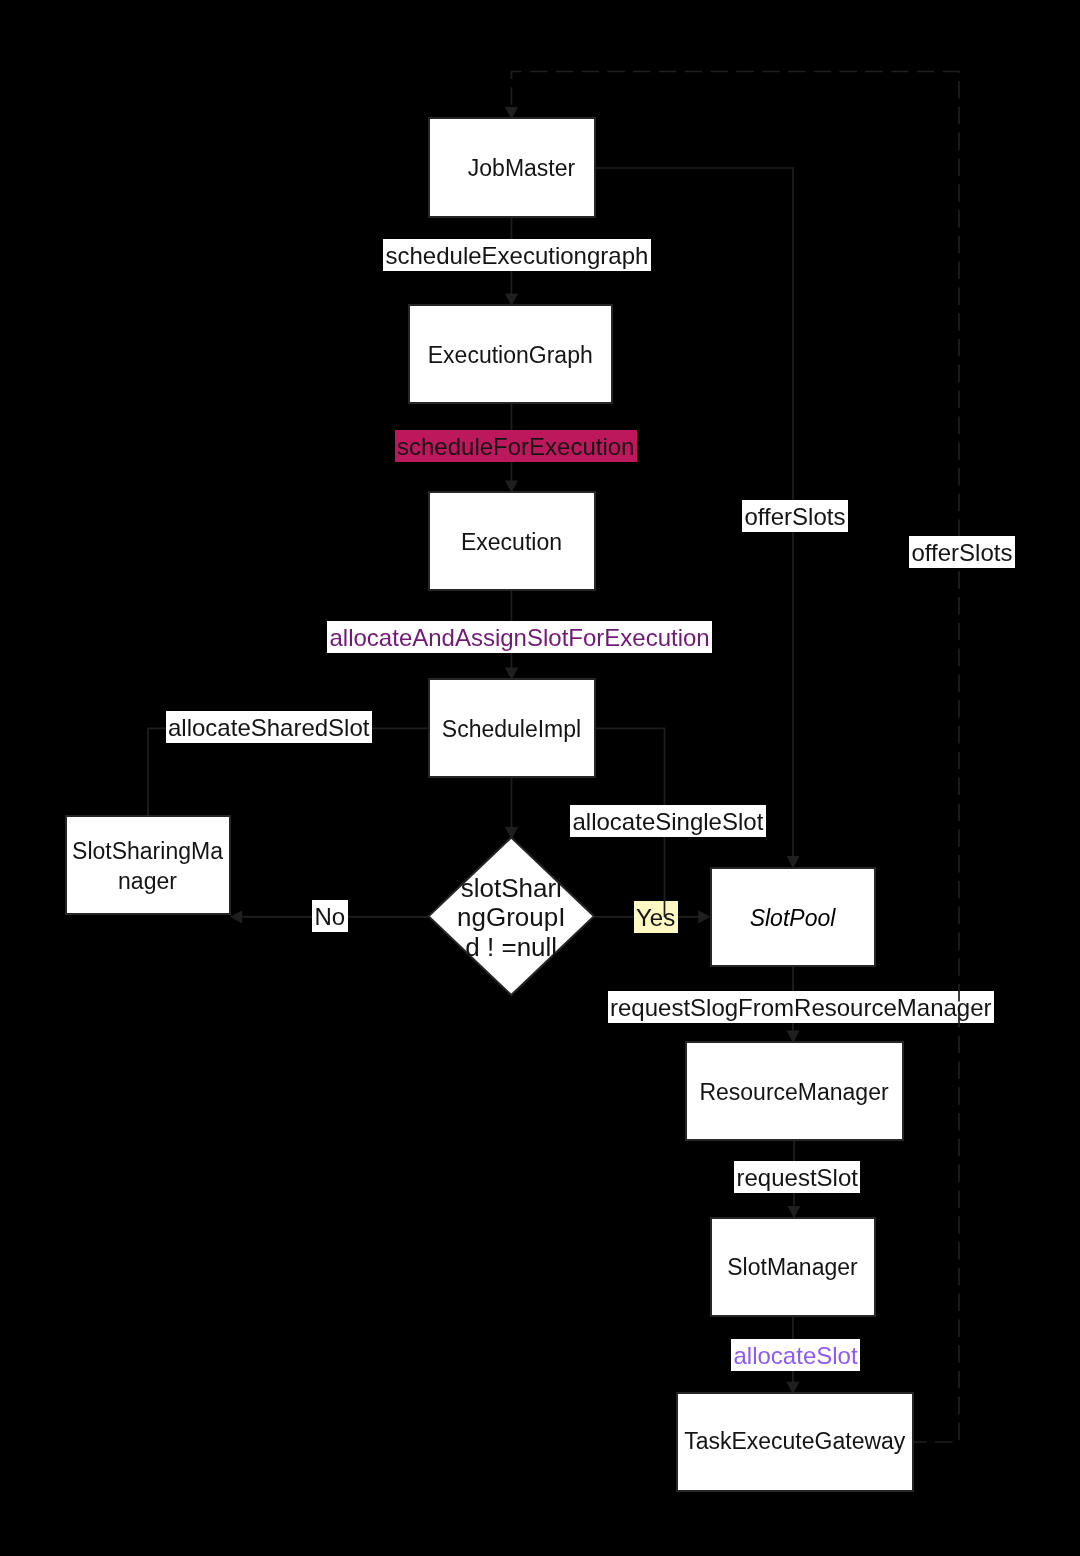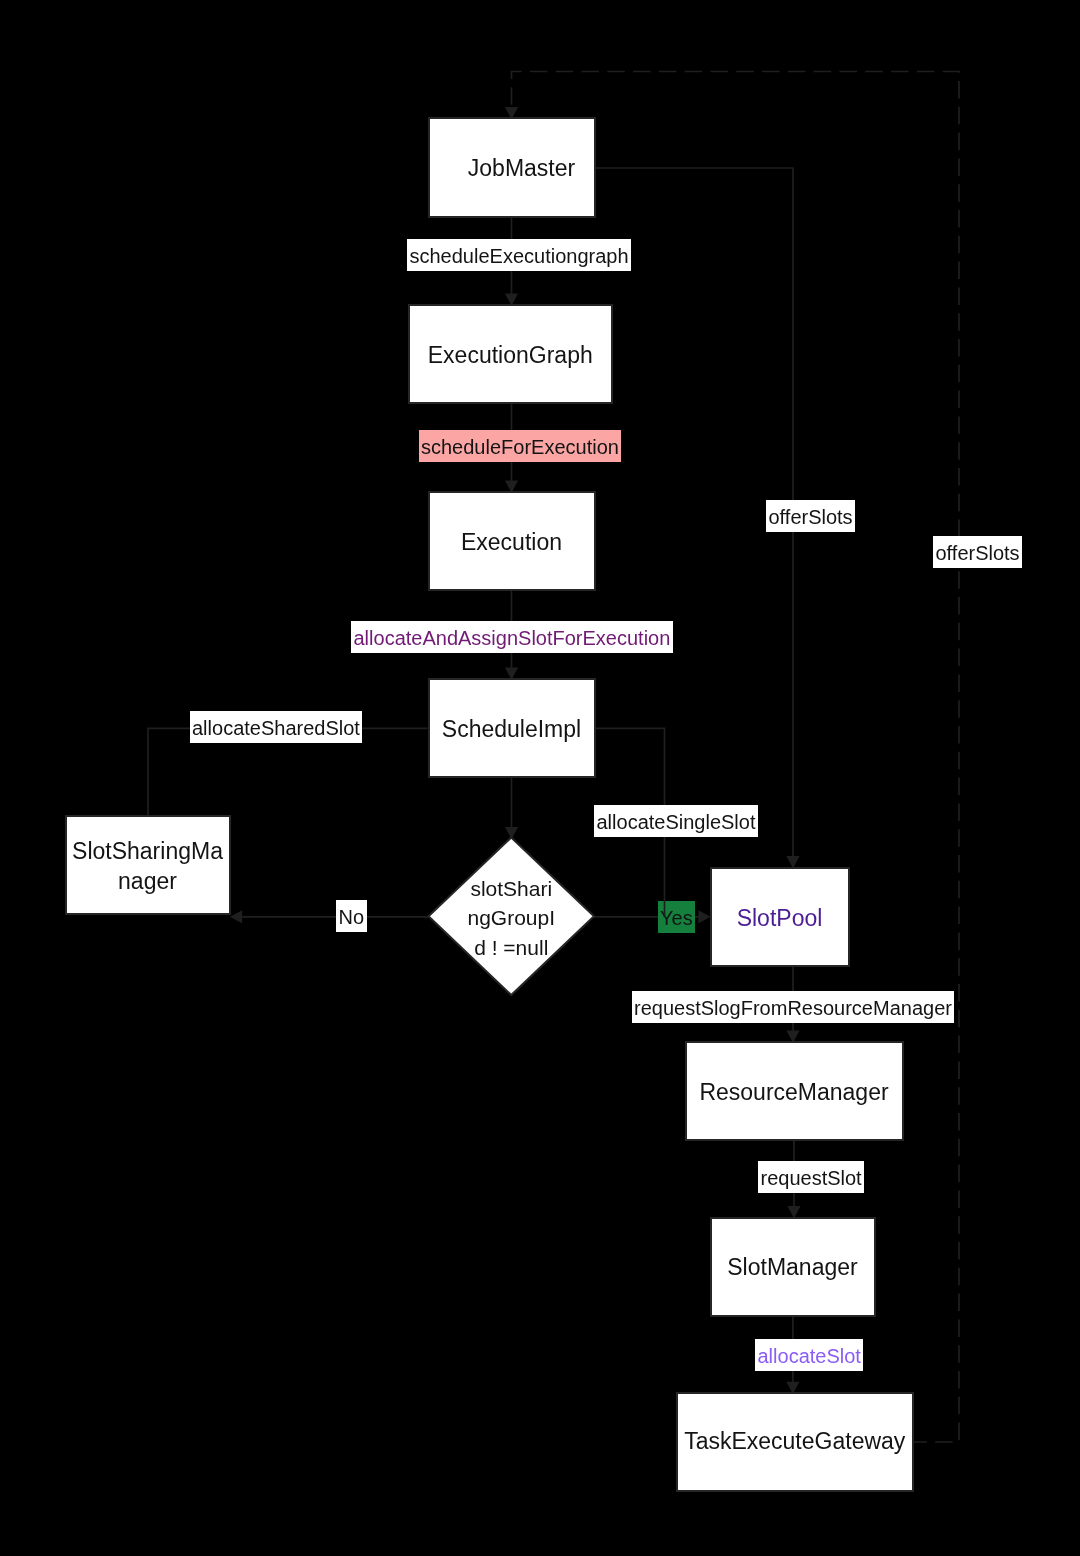--- a/index.html
+++ b/index.html
@@ -4,23 +4,23 @@
 <style>
   html,body{margin:0;padding:0;background:#000;}
   #page{position:relative;width:1080px;height:1556px;background:#000;overflow:hidden;
         font-family:"Liberation Sans",sans-serif;}
   svg#wires,svg#wires-top{position:absolute;left:0;top:0;width:1080px;height:1556px;display:block;pointer-events:none;}
   #labels,#labels-top{position:absolute;left:0;top:0;width:1080px;height:1556px;}
   .node{position:absolute;background:#ffffff;border:2px solid #262626;box-sizing:border-box;
         display:flex;align-items:center;justify-content:center;text-align:center;
         color:#141414;font-size:23px;line-height:29.5px;}
   .dnode{position:absolute;display:flex;align-items:center;justify-content:center;
-         text-align:center;color:#141414;font-size:21px;line-height:29.5px;}
-  .elabel{position:absolute;background:#ffffff;color:#141414;font-size:20px;line-height:30px;
-          white-space:nowrap;padding:2px 2.5px 0;box-sizing:border-box;margin-left:24px;}
+         text-align:center;color:#141414;font-size:26px;line-height:29.5px;}
+  .elabel{position:absolute;background:#ffffff;color:#141414;font-size:24px;line-height:30px;
+          white-space:nowrap;padding:2px 2.5px 0;box-sizing:border-box;}
 </style>
 </head>
 <body style="background: rgb(0, 0, 0);">
 
 <div id="page" style="background: rgb(0, 0, 0);">
   <svg id="wires" viewBox="0 0 1080 1556">
     <g id="edges" fill="none" stroke="#1f1f1f" stroke-width="1.7">
         <path d="M 511.5 217.5 L 511.5 295" stroke="#1f1f1f"></path>
         <path d="M 511.5 404 L 511.5 482" stroke="#1f1f1f"></path>
         <path d="M 511.5 591 L 511.5 669" stroke="#1f1f1f"></path>
@@ -45,25 +45,25 @@
         <polygon points="793.00,1042.80 786.40,1030.60 793.00,1030.60 799.60,1030.60" fill="#1f1f1f"></polygon>
         <polygon points="794.00,1218.30 787.40,1206.10 794.00,1206.10 800.60,1206.10" fill="#1f1f1f"></polygon>
         <polygon points="792.90,1394.00 786.30,1381.80 792.90,1381.80 799.50,1381.80" fill="#1f1f1f"></polygon>
       </g>
     <g id="shapes">
         <path d="M 511.25 837.5 L 594 916.25 L 511.25 995 L 428.5 916.25 Z" fill="#ffffff" stroke="#262626" stroke-width="2"></path>
       </g>
   </svg>
   <div id="labels">
       <div class="elabel" style="background: rgb(255, 255, 255); color: rgb(20, 20, 20); left: 383px; top: 239px;">scheduleExecutiongraph</div>
-      <div class="elabel" style="background: #fca5a5; color: rgb(20, 20, 20); left: 394.5px; top: 430px;">scheduleForExecution</div>
+      <div class="elabel" style="background: #be185d; color: rgb(20, 20, 20); left: 394.5px; top: 430px;">scheduleForExecution</div>
       <div class="elabel" style="background: rgb(255, 255, 255); color: #701a75; left: 327px; top: 621px;">allocateAndAssignSlotForExecution</div>
       <div class="elabel" style="background: rgb(255, 255, 255); color: rgb(20, 20, 20); left: 165.5px; top: 711px;">allocateSharedSlot</div>
       <div class="elabel" style="background: rgb(255, 255, 255); color: rgb(20, 20, 20); left: 312px; top: 900px;">No</div>
-      <div class="elabel" style="background: #15803d; color: rgb(20, 20, 20); left: 633.5px; top: 900.5px; text-align: right;">Yes</div>
+      <div class="elabel" style="background: #fef9c3; color: rgb(20, 20, 20); left: 633.5px; top: 900.5px; text-align: right;">Yes</div>
       <div class="elabel" style="background: rgb(255, 255, 255); color: rgb(20, 20, 20); left: 742px; top: 499.5px;">offerSlots</div>
       <div class="elabel" style="background: rgb(255, 255, 255); color: rgb(20, 20, 20); left: 607.5px; top: 991px;">requestSlogFromResourceManager</div>
       <div class="elabel" style="background: rgb(255, 255, 255); color: rgb(20, 20, 20); left: 734px; top: 1160.5px;">requestSlot</div>
       <div class="elabel" style="background: rgb(255, 255, 255); color: #8b5cf6; left: 731px; top: 1339px;">allocateSlot</div>
     </div>
   <svg id="wires-top" viewBox="0 0 1080 1556">
     <g id="edges-top" fill="none" stroke="#1f1f1f" stroke-width="1.7">
         <path d="M 913.5 1442 L 959 1442 L 959 71.5 L 511.5 71.5 L 511.5 108.5" stroke-dasharray="17.5 8.3" stroke-dashoffset="4.2" stroke="#1f1f1f"></path>
         <path d="M 595.5 728.3 L 664.5 728.3 L 664.5 917" stroke="#1f1f1f"></path>
       </g>
@@ -78,21 +78,21 @@
 <div class="node" style="left: 427.5px; top: 117px; padding-top: 3px; background: rgb(255, 255, 255); border-color: rgb(38, 38, 38); color: rgb(20, 20, 20); width: 168px; height: 100.5px; padding-left: 20px;">JobMaster</div>
     <div class="node" style="left: 408px; top: 303.5px; padding-top: 3px; background: rgb(255, 255, 255); border-color: rgb(38, 38, 38); color: rgb(20, 20, 20); width: 204.5px; height: 100.5px;">ExecutionGraph</div>
     <div class="node" style="left: 427.5px; top: 490.5px; padding-top: 3px; background: rgb(255, 255, 255); border-color: rgb(38, 38, 38); color: rgb(20, 20, 20); width: 168px; height: 100.5px;">Execution</div>
     <div class="node" style="left: 427.5px; top: 678px; padding-top: 3px; background: rgb(255, 255, 255); border-color: rgb(38, 38, 38); color: rgb(20, 20, 20); width: 168px; height: 100px;">ScheduleImpl</div>
     <div class="node" style="left: 64.5px; top: 815px; padding-top: 3px; background: rgb(255, 255, 255); border-color: rgb(38, 38, 38); color: rgb(20, 20, 20); width: 166px; height: 100px;">
       <div>
         <div>SlotSharingMa</div>
         <div>nager</div>
       </div>
     </div>
-    <div class="node" style="left: 709.5px; top: 866.5px; padding-top: 3px; background: rgb(255, 255, 255); border-color: rgb(38, 38, 38); color: #4c1d95; width: 140px; height: 100.5px;">SlotPool</div>
+    <div class="node" style="left: 709.5px; top: 866.5px; padding-top: 3px; background: rgb(255, 255, 255); border-color: rgb(38, 38, 38); color: #000000; width: 166px; height: 100.5px; font-style: italic;">SlotPool</div>
     <div class="node" style="left: 684.5px; top: 1041px; padding-top: 3px; background: rgb(255, 255, 255); border-color: rgb(38, 38, 38); color: rgb(20, 20, 20); width: 219px; height: 100px;">ResourceManager</div>
     <div class="node" style="left: 709.5px; top: 1216.5px; padding-top: 3px; background: rgb(255, 255, 255); border-color: rgb(38, 38, 38); color: rgb(20, 20, 20); width: 166px; height: 100px;">SlotManager</div>
     <div class="node" style="left: 676px; top: 1391.5px; padding-top: 1px; background: rgb(255, 255, 255); border-color: rgb(38, 38, 38); color: rgb(20, 20, 20); width: 237.5px; height: 100px;">TaskExecuteGateway</div>
     <div class="dnode" style="left: 428.5px; top: 839px; color: rgb(20, 20, 20); width: 165.5px; height: 157.5px;">
       <div>
         <div>slotShari</div>
         <div>ngGroupI</div>
         <div>d ! =null</div>
       </div>
     </div>

